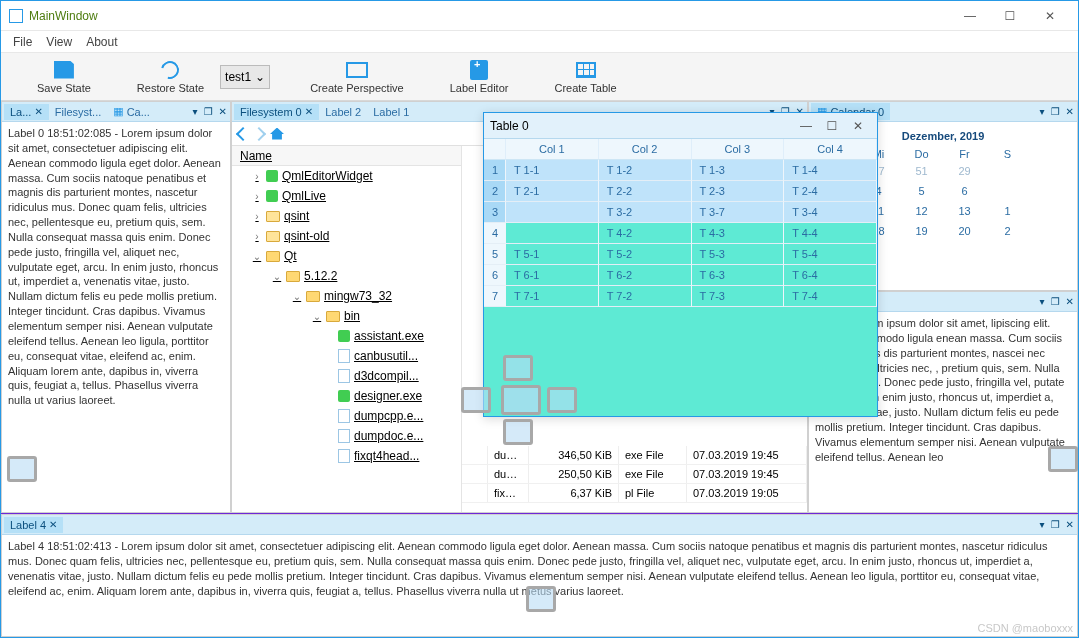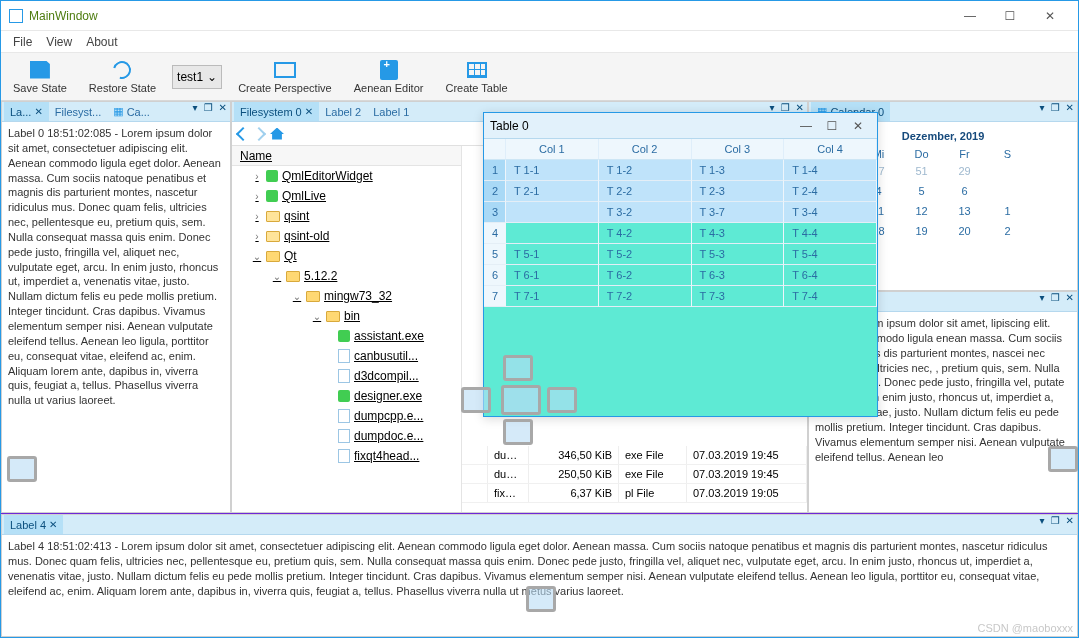--- a/index.html
+++ b/index.html
@@ -6,33 +6,33 @@
 html, body { width: 1079px; height: 638px; overflow: hidden; background: #fff; }
 .window { width: 100%; height: 100%; border: 1px solid #2699e6; display: flex; flex-direction: column; }
 .titlebar { height: 30px; background: #fff; display: flex; align-items: center; padding: 0 8px; border-bottom: 1px solid #e8e8e8; }
 .titlebar .icon-app { width:14px; height:14px; border:1px solid #2699e6; margin-right:6px; display:inline-block;}
 .titlebar .title { font-size: 12px; color: #4d7c0f; flex:0 0 auto; }
 .titlebar .spacer { flex:1; }
 .winbtn { width:40px; height:28px; display:flex; align-items:center; justify-content:center; color:#555; font-size:12px;}
 .menubar { height: 22px; background:#fff; padding: 0 12px; display:flex; gap:14px; font-size:12px; color:#444; align-items:center; border-bottom:1px solid #e8e8e8;}
 .menubar span { cursor:default; }
 .toolbar { height: 48px; background:#f5f5f5; display:flex; align-items:center; padding:4px 6px; gap:10px; border-bottom:1px solid #d8d8d8;}
-.tbtn { display:flex; flex-direction:column; align-items:center; font-size:11px; color:#333; padding:2px 6px; }
+.tbtn { display:flex; flex-direction:column; align-items:center; font-size:11px; color:#333; padding:2px 6px;margin-left:24px; }
 .tbtn .ico { width:22px; height:20px; margin-bottom:2px; display:flex; align-items:center; justify-content:center;}
 .ico-save { width:20px; height:18px; background:#2699e6; clip-path: polygon(0 0, 80% 0, 100% 20%, 100% 100%, 0 100%);}
 .ico-restore { width:18px; height:18px; border:2px solid #2699e6; border-radius:50%; border-left-color:transparent; transform:rotate(-30deg);}
 .ico-persp { width:22px; height:16px; border:2px solid #2699e6;}
 .ico-editor { width:18px; height:20px; background:#2699e6; border-radius:2px; position:relative;}
 .ico-editor:after{content:"+"; color:#fff; position:absolute; top:-2px; left:4px; font-weight:bold;}
 .ico-table { width:20px; height:16px; border:2px solid #2699e6; background:linear-gradient(#2699e6 1px,transparent 1px) 0 5px/100% 6px,linear-gradient(90deg,#2699e6 1px,transparent 1px) 5px 0/6px 100%;}
 .combo { border:1px solid #bbb; background:#e8e8e8; padding:4px 4px; font-size:12px; display:flex; align-items:center; gap:4px;}
 .dock-row { flex:1; display:flex; min-height:0;}
 .dock-col { display:flex; flex-direction:column; min-width:0;}
 .panel { background:#fff; border:1px solid #d0d0d0; display:flex; flex-direction:column; min-height:0; min-width:0;}
-.panel-tabs { height:20px; background:#d4ecf9; display:flex; font-size:11px; border-bottom:1px solid #b5d8ee; padding-left:2px;}
+.panel-tabs { height:20px; background:#d4ecf9; display:flex; align-items:center; font-size:11px; border-bottom:1px solid #b5d8ee; padding-left:2px;}
 .tab { padding:2px 6px; color:#2b6ca3; display:flex; align-items:center; gap:3px; white-space:nowrap;}
 .tab.active { background:#b5e0f7; color:#0b4f7e;}
 .tab .x { font-size:10px; color:#0b4f7e;}
 .panel-tabs .pspacer{flex:1;}
 .panel-tabs .pctl { font-size:10px; padding:0 3px; color:#0b4f7e;}
 .panel-body { flex:1; overflow:auto; font-size:11px; color:#333; padding:4px 6px; }
 .lorem { line-height:1.35; }
 
 .fs-toolbar { height:24px; border-bottom:1px solid #e0e0e0; display:flex; align-items:center; padding:0 6px; gap:6px; background:#fff;}
 .arrow-l { border:solid #2699e6; border-width:0 2px 2px 0; padding:4px; transform:rotate(135deg);}
@@ -127,21 +127,21 @@
     <div class="tbtn">
       <div class="ico">
           <div class="ico-persp"></div>
         </div>
       <span>Create Perspective</span>
     </div>
     <div class="tbtn">
       <div class="ico">
           <div class="ico-editor"></div>
         </div>
-      <span>Aenean Editor</span>
+      <span>Label Editor</span>
     </div>
     <div class="tbtn">
       <div class="ico">
           <div class="ico-table"></div>
         </div>
       <span>Create Table</span>
     </div>
   </div>
 
   <div class="dock-row" style="flex:1; position:relative;">

